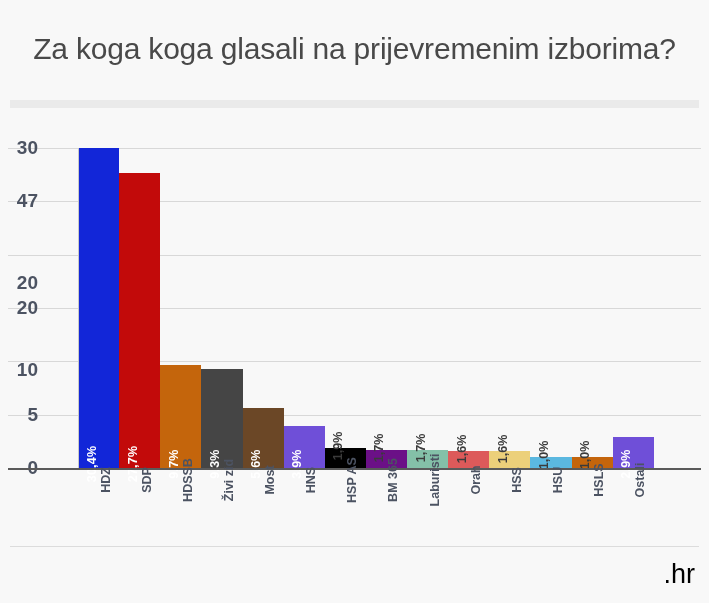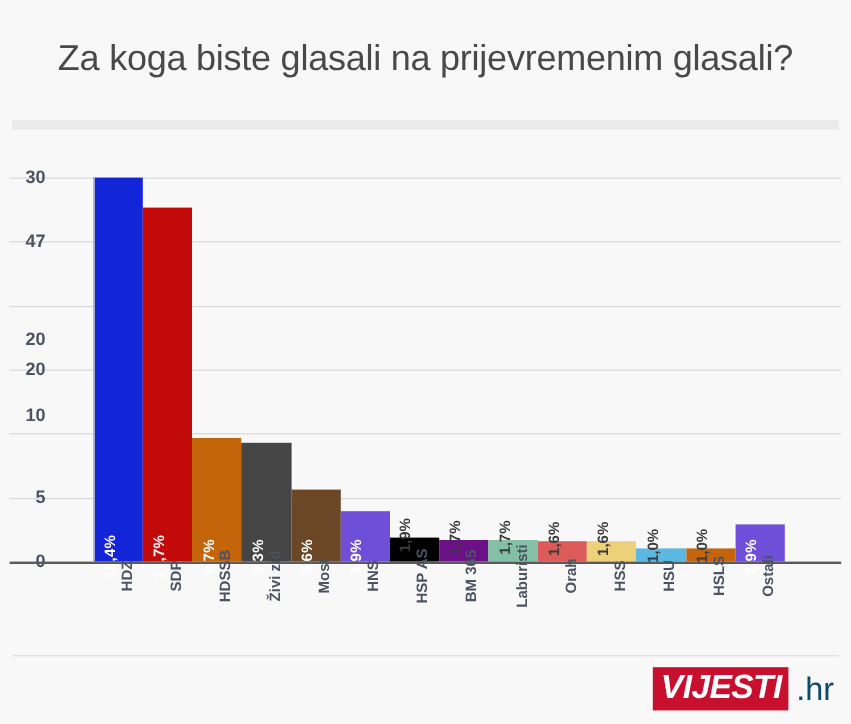--- a/index.html
+++ b/index.html
@@ -25,21 +25,21 @@
     position: absolute; left: 10px; top: 100px; width: 689px; height: 8px;
     background: #eaeaea;
   }
 
   
   .plot-wrap { position: absolute; left: 0; top: 108px; width: 709px; height: 420px; }
 
   .ylabels { position: absolute; left: 0; top: 0; width: 72px; height: 420px; }
   .ytick {
     position: absolute; right: 34px; transform: translateY(-50%);
-    font-size: 15px; font-weight: bold; color: #4c5362;
+    font-size: 19px; font-weight: bold; color: #4c5362;
   }
 
   .gridlines { position: absolute; left: 8px; top: 0; width: 693px; height: 420px; }
   .gridline {
     position: absolute; left: 0; width: 693px; height: 1px;
     background: #d8d8d8;
   }
   .axis-line {
     position: absolute; left: 8px; width: 693px; height: 2px;
     background: #5a5a5a;
@@ -99,49 +99,49 @@
     position: absolute; right: 14px; top: 557px;
     display: flex; align-items: center; height: 34px;
   }
   .logo-box {
     background: #c8102e; color: #ffffff;
     font-size: 28px; font-weight: bold; font-style: italic;
     letter-spacing: -0.5px; padding: 1px 6px 3px 7px;
     font-family: "Liberation Sans", sans-serif;
   }
   .logo-tld {
-    color: #0c4a6e; font-size: 27px; font-weight: 400;
+    color: #000000; font-size: 27px; font-weight: 400;
     margin-left: 6px; font-family: "Liberation Sans", sans-serif;
   }
 </style>
 </head>
 <body>
 
 <div id="root">
 
   <div class="title-area">
-    <div class="chart-title">Za koga biste glasali na prijevremenim glasali?</div>
+    <div class="chart-title">Za koga koga glasali na prijevremenim izborima?</div>
   </div>
   <div class="title-separator"></div>
 
   <div class="plot-wrap">
     <div class="gridlines">
         <div class="gridline" style="top: 40px;"></div>
         <div class="gridline" style="top: 93.3333px;"></div>
         <div class="gridline" style="top: 146.667px;"></div>
         <div class="gridline" style="top: 200px;"></div>
         <div class="gridline" style="top: 253.333px;"></div>
         <div class="gridline" style="top: 306.667px;"></div>
       </div>
     <div class="ylabels">
         <div class="ytick" style="top: 40px;">30</div>
         <div class="ytick" style="top: 93.3333px;">47</div>
         <div class="ytick" style="top: 146.667px; margin-top: 28px;">20</div>
         <div class="ytick" style="top: 200px;">20</div>
-        <div class="ytick" style="top: 238px;">10</div>
+        <div class="ytick" style="top: 262px;">10</div>
         <div class="ytick" style="top: 306.667px;">5</div>
         <div class="ytick" style="top: 360px;">0</div>
       </div>
     <div class="bars" style="top: 40px; height: 320px;">
         <div class="bar-slot" style="height: 320px;">
           <div class="bar" style="height: 324.267px; background: rgb(18, 38, 216);">
             <span class="bar-val">30,4%</span>
           </div>
         </div>
         <div class="bar-slot" style="height: 320px;">
@@ -268,17 +268,16 @@
       <div class="xlabel-slot">
         <span>HSLS</span>
       </div>
       <div class="xlabel-slot">
         <span>Ostali</span>
       </div>
     </div>
 
   <div class="footer-divider"></div>
   <div class="logo">
-    <span class="logo-box">VIJESTI</span>
     <span class="logo-tld">.hr</span>
   </div>
 
 </div>
 
 </body></html>

